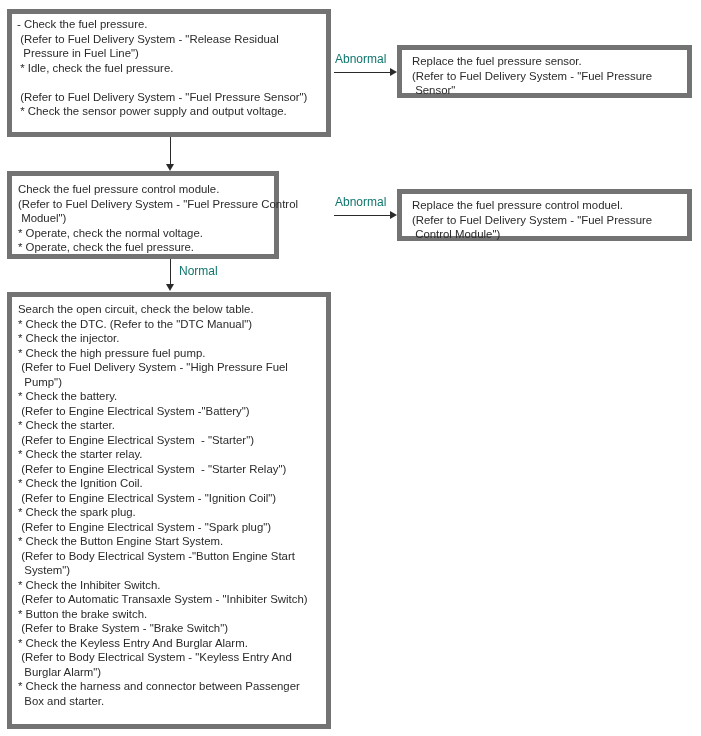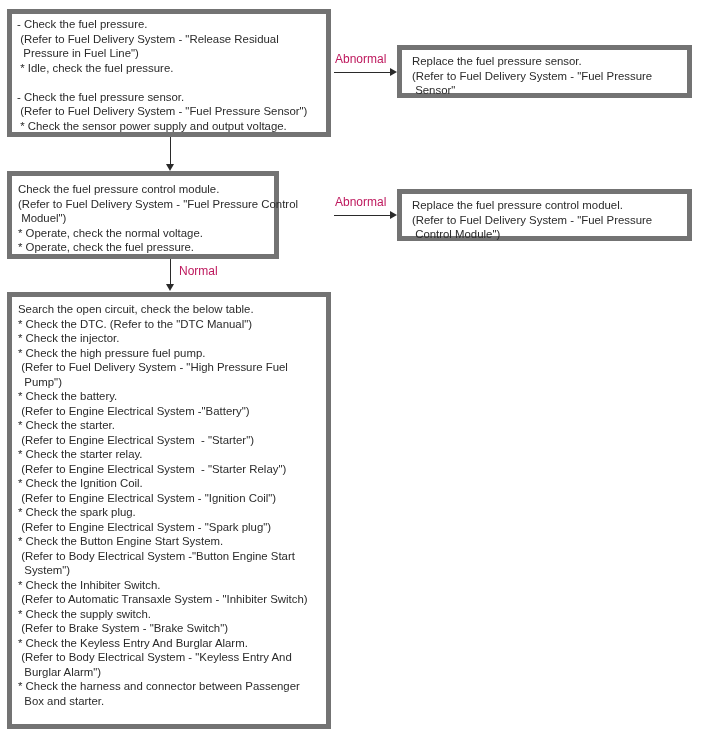--- a/index.html
+++ b/index.html
@@ -20,21 +20,21 @@
   }
   .line{
     white-space:pre;
     line-height:14.5px;
     height:14.5px;
   }
   .lbl{
     position:absolute;
     font-size:12px;
     line-height:13px;
-    color:#be185d;
+    color:#0f766e;
     white-space:pre;
   }
   .vline{position:absolute;width:1px;background:#2a2a2a;}
   .hline{position:absolute;height:1px;background:#2a2a2a;}
   .ah-down{
     position:absolute;width:0;height:0;
     border-left:4px solid transparent;
     border-right:4px solid transparent;
     border-top:7px solid #2a2a2a;
   }
@@ -54,21 +54,20 @@
 <body>
 
 <div class="canvas">
 
   <div class="box pad-a" style="left:7px;top:9px;width:324px;height:128px;">
       <div class="line">- Check the fuel pressure.</div>
       <div class="line"> (Refer to Fuel Delivery System - "Release Residual</div>
       <div class="line">  Pressure in Fuel Line")</div>
       <div class="line"> * Idle, check the fuel pressure.</div>
       <div class="line">&nbsp;</div>
-      <div class="line">- Check the fuel pressure sensor.</div>
       <div class="line"> (Refer to Fuel Delivery System - "Fuel Pressure Sensor")</div>
       <div class="line"> * Check the sensor power supply and output voltage.</div>
     </div>
 
   <div class="lbl" style="left:335px;top:53px;">Abnormal</div>
   <div class="hline" style="left:334px;top:72px;width:56px;"></div>
   <div class="ah-right" style="left:390px;top:68px;"></div>
 
   <div class="box pad-b" style="left:397px;top:45px;width:295px;height:53px;">
       <div class="line">Replace the fuel pressure sensor.</div>
@@ -116,21 +115,21 @@
       <div class="line"> (Refer to Engine Electrical System  - "Starter Relay")</div>
       <div class="line">* Check the Ignition Coil.</div>
       <div class="line"> (Refer to Engine Electrical System - "Ignition Coil")</div>
       <div class="line">* Check the spark plug.</div>
       <div class="line"> (Refer to Engine Electrical System - "Spark plug")</div>
       <div class="line">* Check the Button Engine Start System.</div>
       <div class="line"> (Refer to Body Electrical System -"Button Engine Start</div>
       <div class="line">  System")</div>
       <div class="line">* Check the Inhibiter Switch.</div>
       <div class="line"> (Refer to Automatic Transaxle System - "Inhibiter Switch)</div>
-      <div class="line">* Check the supply switch.</div>
+      <div class="line">* Button the brake switch.</div>
       <div class="line"> (Refer to Brake System - "Brake Switch")</div>
       <div class="line">* Check the Keyless Entry And Burglar Alarm.</div>
       <div class="line"> (Refer to Body Electrical System - "Keyless Entry And</div>
       <div class="line">  Burglar Alarm")</div>
       <div class="line">* Check the harness and connector between Passenger</div>
       <div class="line">  Box and starter.</div>
     </div>
 
 </div>
 

